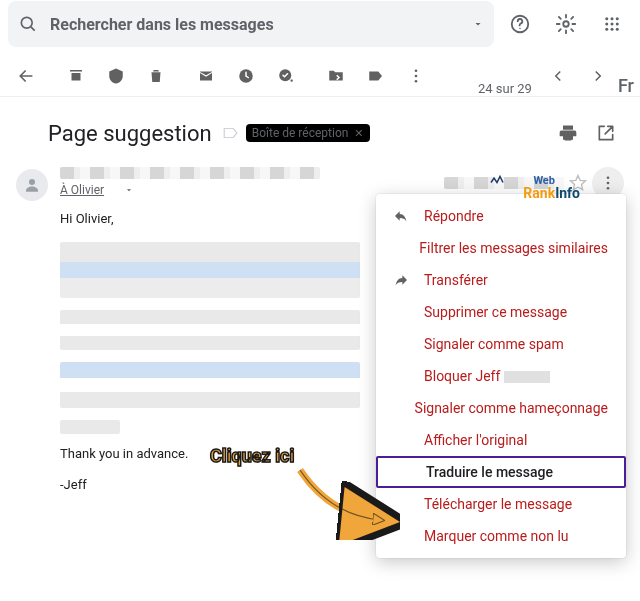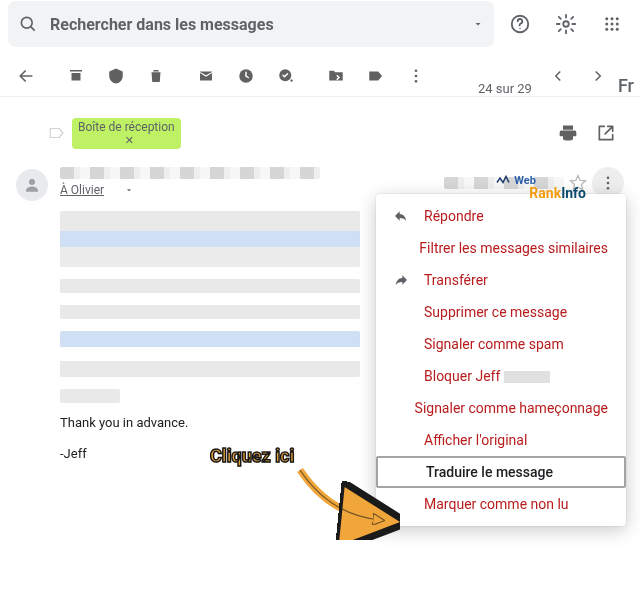--- a/index.html
+++ b/index.html
@@ -62,27 +62,26 @@
     padding: 18px 16px 10px 48px;
   }
   .subject {
     font-size: 22px;
     color:#202124;
     margin-right: 10px;
   }
   .chip {
     display:inline-flex;
     align-items:center;
-    background:#bef264;
+    background:#000000;
     color:#5f6368;
     border-radius: 4px;
     font-size: 12px;
     padding: 2px 6px;
     margin-left: 2px;
-    flex-direction: column;
   }
   .chip .x { margin-left:6px; font-size:11px;}
   .label-outline {
     color:#cfd2d6;
     margin-right:4px;
   }
   .subject-spacer { flex:1; }
   .subject-ico { width:36px; height:36px; display:flex; align-items:center; justify-content:center; color:#616161; margin-left:2px;}
   
   .sender-row {
@@ -157,21 +156,21 @@
     height: 32px;
     padding: 0 18px 0 16px;
     font-size: 14px;
     color:#b91c1c;
     white-space:nowrap;
     gap: 14px;
   }
   .menu-item .mi-icon { width:18px; color:#5f6368; display:flex; justify-content:center;}
   .menu-item .mi-pad { width:18px; }
   .menu-item.highlight {
-    border: 2px solid #a3a3a3;
+    border: 2px solid #4c1d95;
     border-radius:2px;
     color: #202124;
     font-weight:500;
   }
   .menu-item .blocked-pix {
     display:inline-block; width:46px; height:12px;
     background:#e0e0e0; filter:blur(0.5px); margin-left:4px; vertical-align:middle;
   }
   
   .callout {
@@ -187,28 +186,28 @@
   }
   .arrow {
     position:absolute;
     left: 290px;
     top: 460px;
     z-index: 24;
   }
   
   .wri {
     position:absolute;
-    right: 54px;
+    right: 60px;
     top: 174px;
     font-size: 12px;
     font-weight:700;
     color:#1b3a6b;
     z-index: 30;
     line-height:1;
-    text-align:left;
+    text-align:center;
   }
   .wri .w1 { color:#2d5fab; font-size:11px;}
   .wri .w2 { color:#f39c12; font-size:14px;margin-left:15px;}
   .wri .w3 { color:#0c4a6e; font-size:14px;}
   svg { display:block; }
 </style>
 </head>
 <body>
 
 <div class="topbar">
@@ -324,20 +323,21 @@
   <div class="tb-btn">
     <svg width="18" height="18" viewBox="0 0 24 24" fill="none" stroke="currentColor" stroke-width="2">
         <path d="M9 6l6 6-6 6"></path>
       </svg>
   </div>
   <span class="tb-lang">Fr</span>
 </div>
 <hr class="thin">
 
 <div class="subject-row">
+  <span class="subject">Page suggestion</span>
   <span class="label-outline">
     <svg width="18" height="18" viewBox="0 0 24 24" fill="none" stroke="currentColor" stroke-width="1.6">
         <path d="M3 6h12l5 6-5 6H3V6z"></path>
       </svg>
   </span>
   <span class="chip">
     <span>Boîte de réception</span>
     <span class="x">✕</span>
   </span>
   <div class="subject-spacer"></div>
@@ -380,20 +380,21 @@
       <svg width="18" height="18" viewBox="0 0 24 24" fill="currentColor">
           <circle cx="12" cy="5" r="1.8"></circle>
           <circle cx="12" cy="12" r="1.8"></circle>
           <circle cx="12" cy="19" r="1.8"></circle>
         </svg>
     </div>
   </div>
 </div>
 
 <div class="mail-body">
+  <p>Hi Olivier,</p>
   <div class="blurblock bb1"></div>
   <div class="blurblock bb2"></div>
   <div class="blurblock bb3"></div>
   <div class="blurblock bb-short"></div>
   <p>Thank you in advance.</p>
   <p>-Jeff</p>
 </div>
 
 <div class="menu">
   <div class="menu-item">
@@ -432,20 +433,24 @@
     <span class="mi-pad"></span>
       <span>Signaler comme hameçonnage</span>
   </div>
   <div class="menu-item">
     <span class="mi-pad"></span>
       <span>Afficher l'original</span>
   </div>
   <div class="menu-item highlight">
     <span class="mi-pad"></span>
       <span>Traduire le message</span>
+  </div>
+  <div class="menu-item">
+    <span class="mi-pad"></span>
+      <span>Télécharger le message</span>
   </div>
   <div class="menu-item">
     <span class="mi-pad"></span>
       <span>Marquer comme non lu</span>
   </div>
 </div>
 
 <div class="callout">Cliquez ici</div>
 <svg class="arrow" width="110" height="80" viewBox="0 0 110 80">
   <defs>

